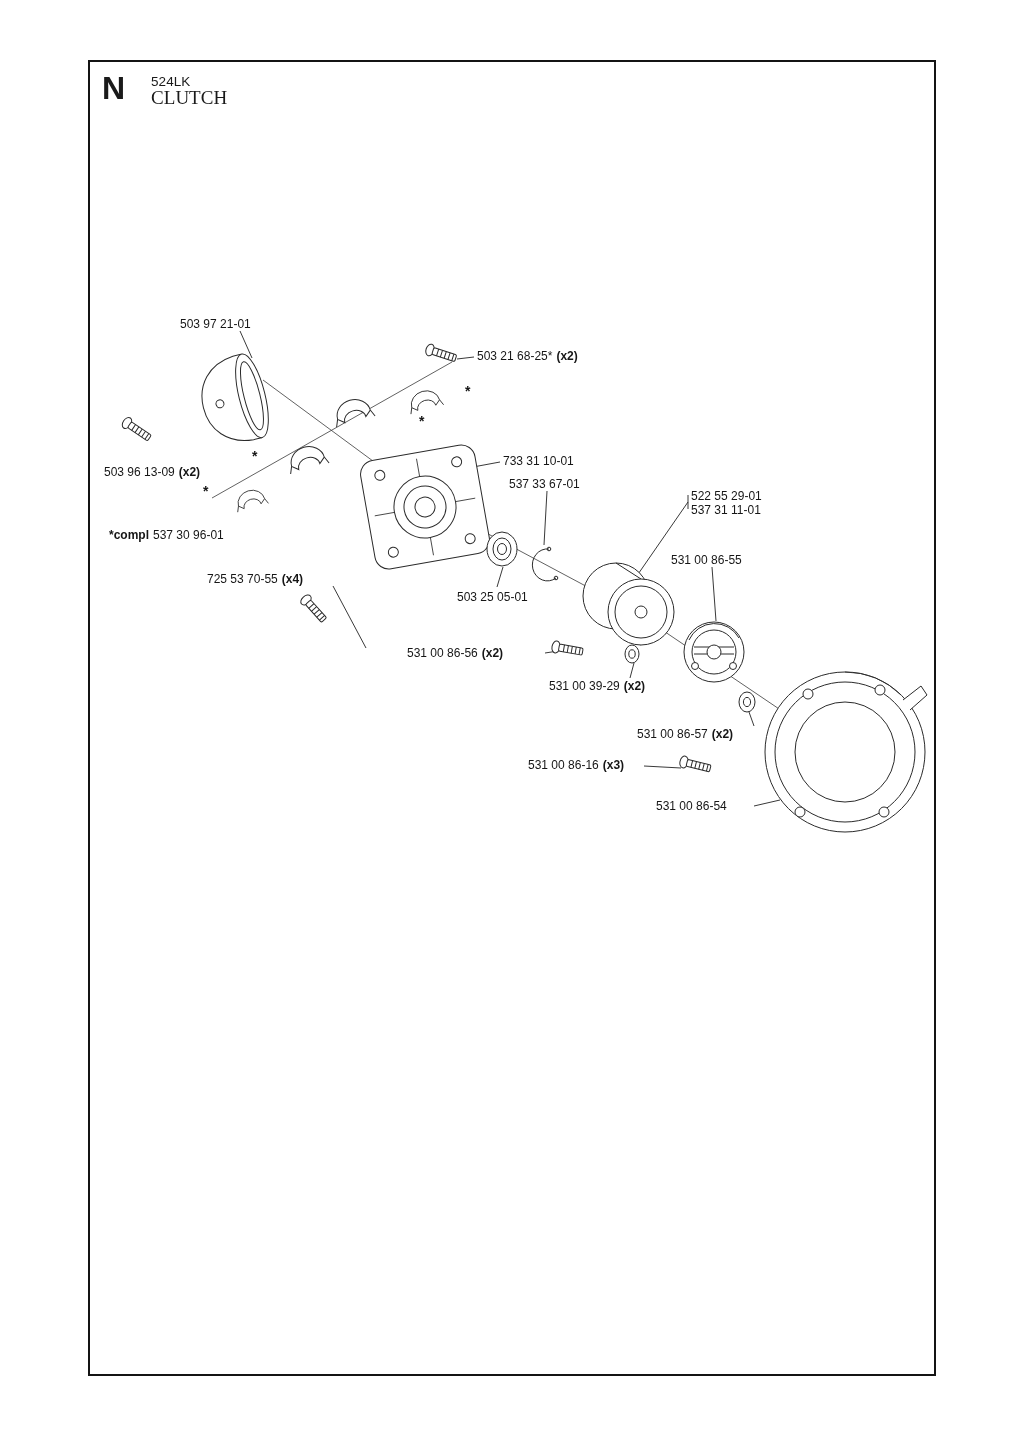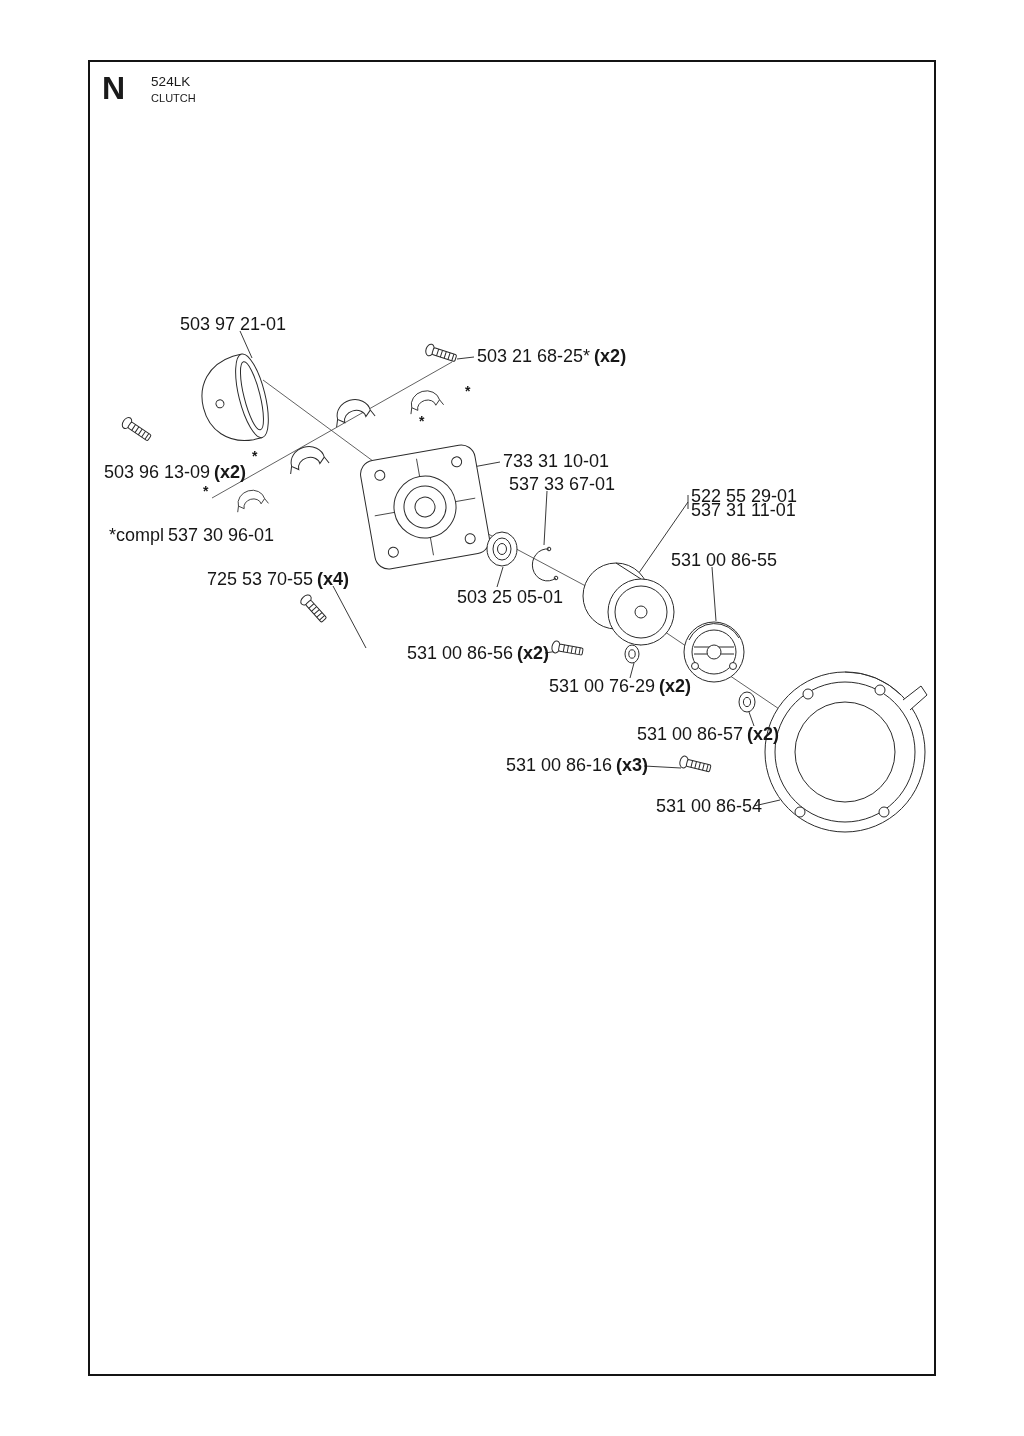--- a/index.html
+++ b/index.html
@@ -13,27 +13,27 @@
   .frame {
     position:absolute; left:88px; top:60px; width:848px; height:1316px;
     border:2px solid #141414;
   }
   .header { position:absolute; left:102px; top:72px; display:flex; align-items:flex-start; }
   .section-letter {
     font-size:32px; font-weight:bold; line-height:1; letter-spacing:0;
   }
   .header-text { margin-left:26px; padding-top:2px; }
   .model { font-size:13.5px; line-height:16px; }
-  .title { font-size:11px; line-height:16px; }
+  .title { font-size:19px; line-height:16px;font-family:Liberation Serif, serif; }
   svg.diagram { position:absolute; left:0; top:0; }
   .label {
-    position:absolute; font-size:18px; line-height:15px; white-space:nowrap;
+    position:absolute; font-size:12px; line-height:15px; white-space:nowrap;
     color:#161616;
   }
-  .label .p:not(:empty){ font-weight:normal; margin-right:4px; }
+  .label .p:not(:empty){ font-weight:bold; margin-right:4px; }
   .label .q:not(:empty){ font-weight:bold; margin-left:4px; }
   .ast {
     position:absolute; font-size:14px; font-weight:bold; color:#161616;
   }
 </style>
 </head>
 <body>
 
 <div class="page">
 
@@ -222,26 +222,26 @@
   <div class="label" style="left:691px; top:503px">
     <span class="p"></span><span>537 31 11-01</span><span class="q"></span>
   </div>
   <div class="label" style="left:671px; top:553px">
     <span class="p"></span><span>531 00 86-55</span><span class="q"></span>
   </div>
   <div class="label" style="left:407px; top:646px">
     <span class="p"></span><span>531 00 86-56</span><span class="q">(x2)</span>
   </div>
   <div class="label" style="left:549px; top:679px">
-    <span class="p"></span><span>531 00 76-29</span><span class="q">(x2)</span>
+    <span class="p"></span><span>531 00 39-29</span><span class="q">(x2)</span>
   </div>
   <div class="label" style="left:637px; top:727px">
     <span class="p"></span><span>531 00 86-57</span><span class="q">(x2)</span>
   </div>
-  <div class="label" style="left:506px; top:758px">
+  <div class="label" style="left:528px; top:758px">
     <span class="p"></span><span>531 00 86-16</span><span class="q">(x3)</span>
   </div>
   <div class="label" style="left:656px; top:799px">
     <span class="p"></span><span>531 00 86-54</span><span class="q"></span>
   </div>
 
   <div class="ast" style="left:465px; top:383px">*</div>
   <div class="ast" style="left:419px; top:413px">*</div>
   <div class="ast" style="left:252px; top:448px">*</div>
   <div class="ast" style="left:203px; top:483px">*</div>

